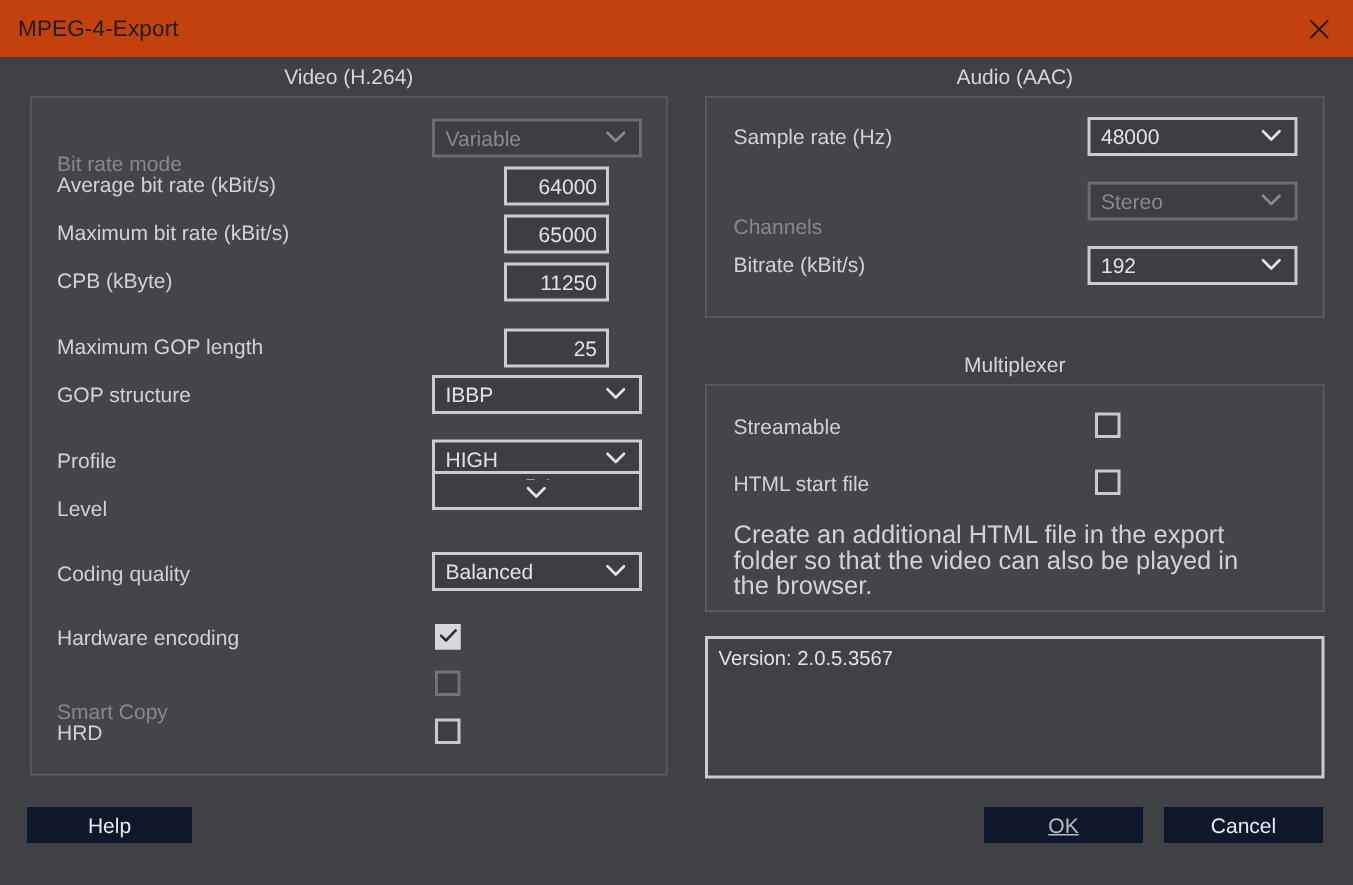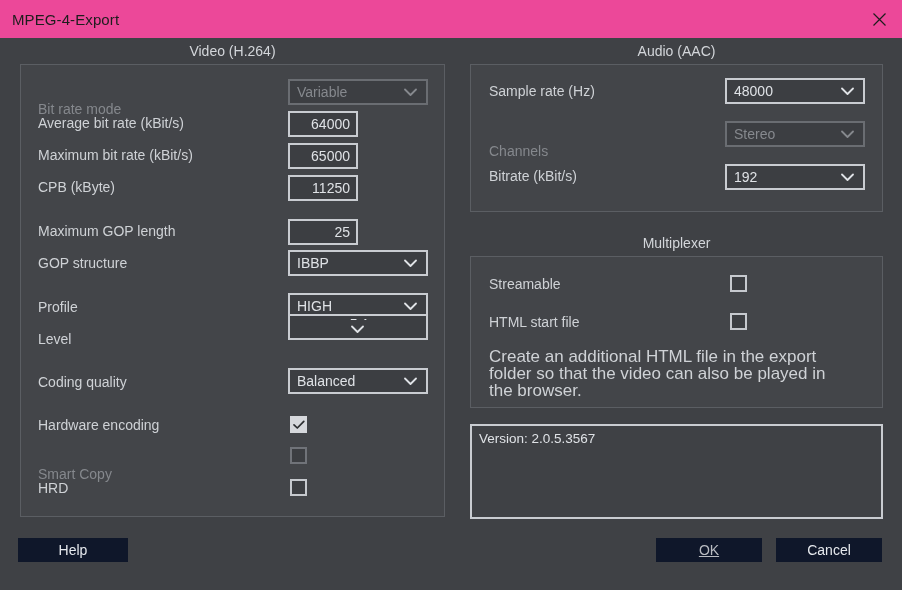--- a/index.html
+++ b/index.html
@@ -13,21 +13,21 @@
     background: #3f4145;
     font-family: "Liberation Sans", sans-serif;
     -webkit-font-smoothing: antialiased;
   }
 
   
   .titlebar {
     position: absolute;
     left: 0; top: 0;
     width: 902px; height: 38px;
-    background: #ec4899;
+    background: #c2410c;
     display: flex;
     align-items: center;
   }
   .titlebar-text {
     margin-left: 12px;
     color: #1d1d1d;
     font-size: 15px;
     letter-spacing: 0.1px;
   }
   .close-btn {
@@ -115,20 +115,21 @@
     box-sizing: border-box;
     height: 26px;
     border: 2px solid #c9ccd1;
     background: #3c3e42;
     color: #dfe2e6;
     font-family: "Liberation Sans", sans-serif;
     font-size: 14px;
     text-align: right;
     padding: 0 6px;
     outline: none;
+    margin-left: 48px;
   }
 
   
   .checkbox {
     position: absolute;
     box-sizing: border-box;
     width: 17px; height: 17px;
     border: 2px solid #c6c9ce;
     background: #3c3e42;
     cursor: pointer;

